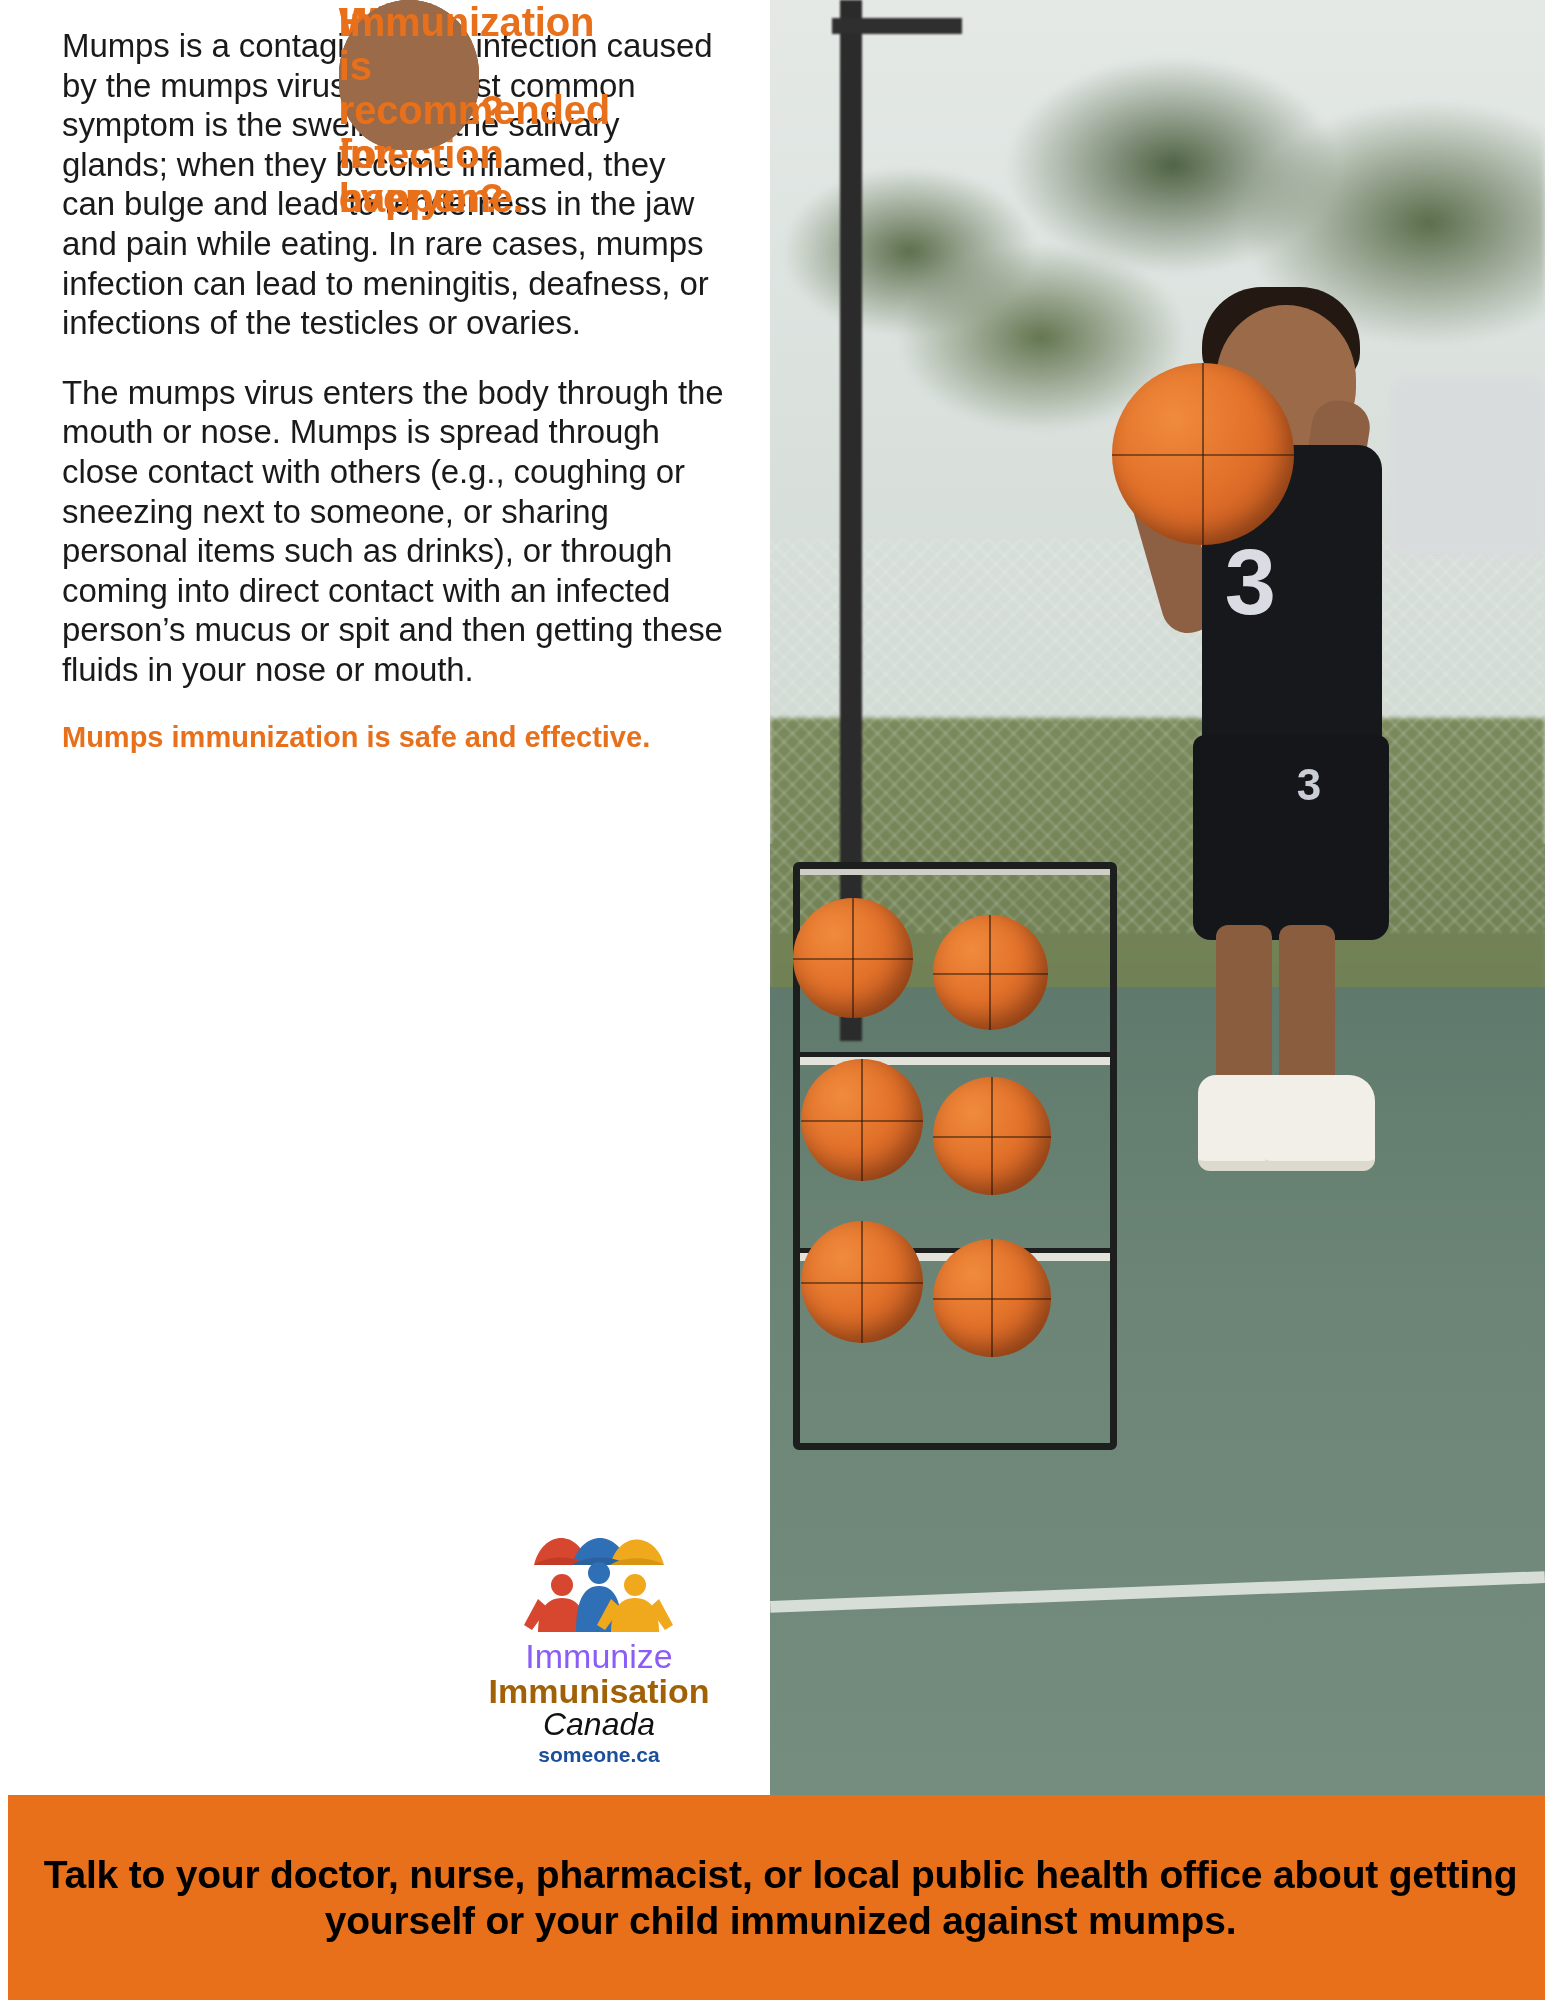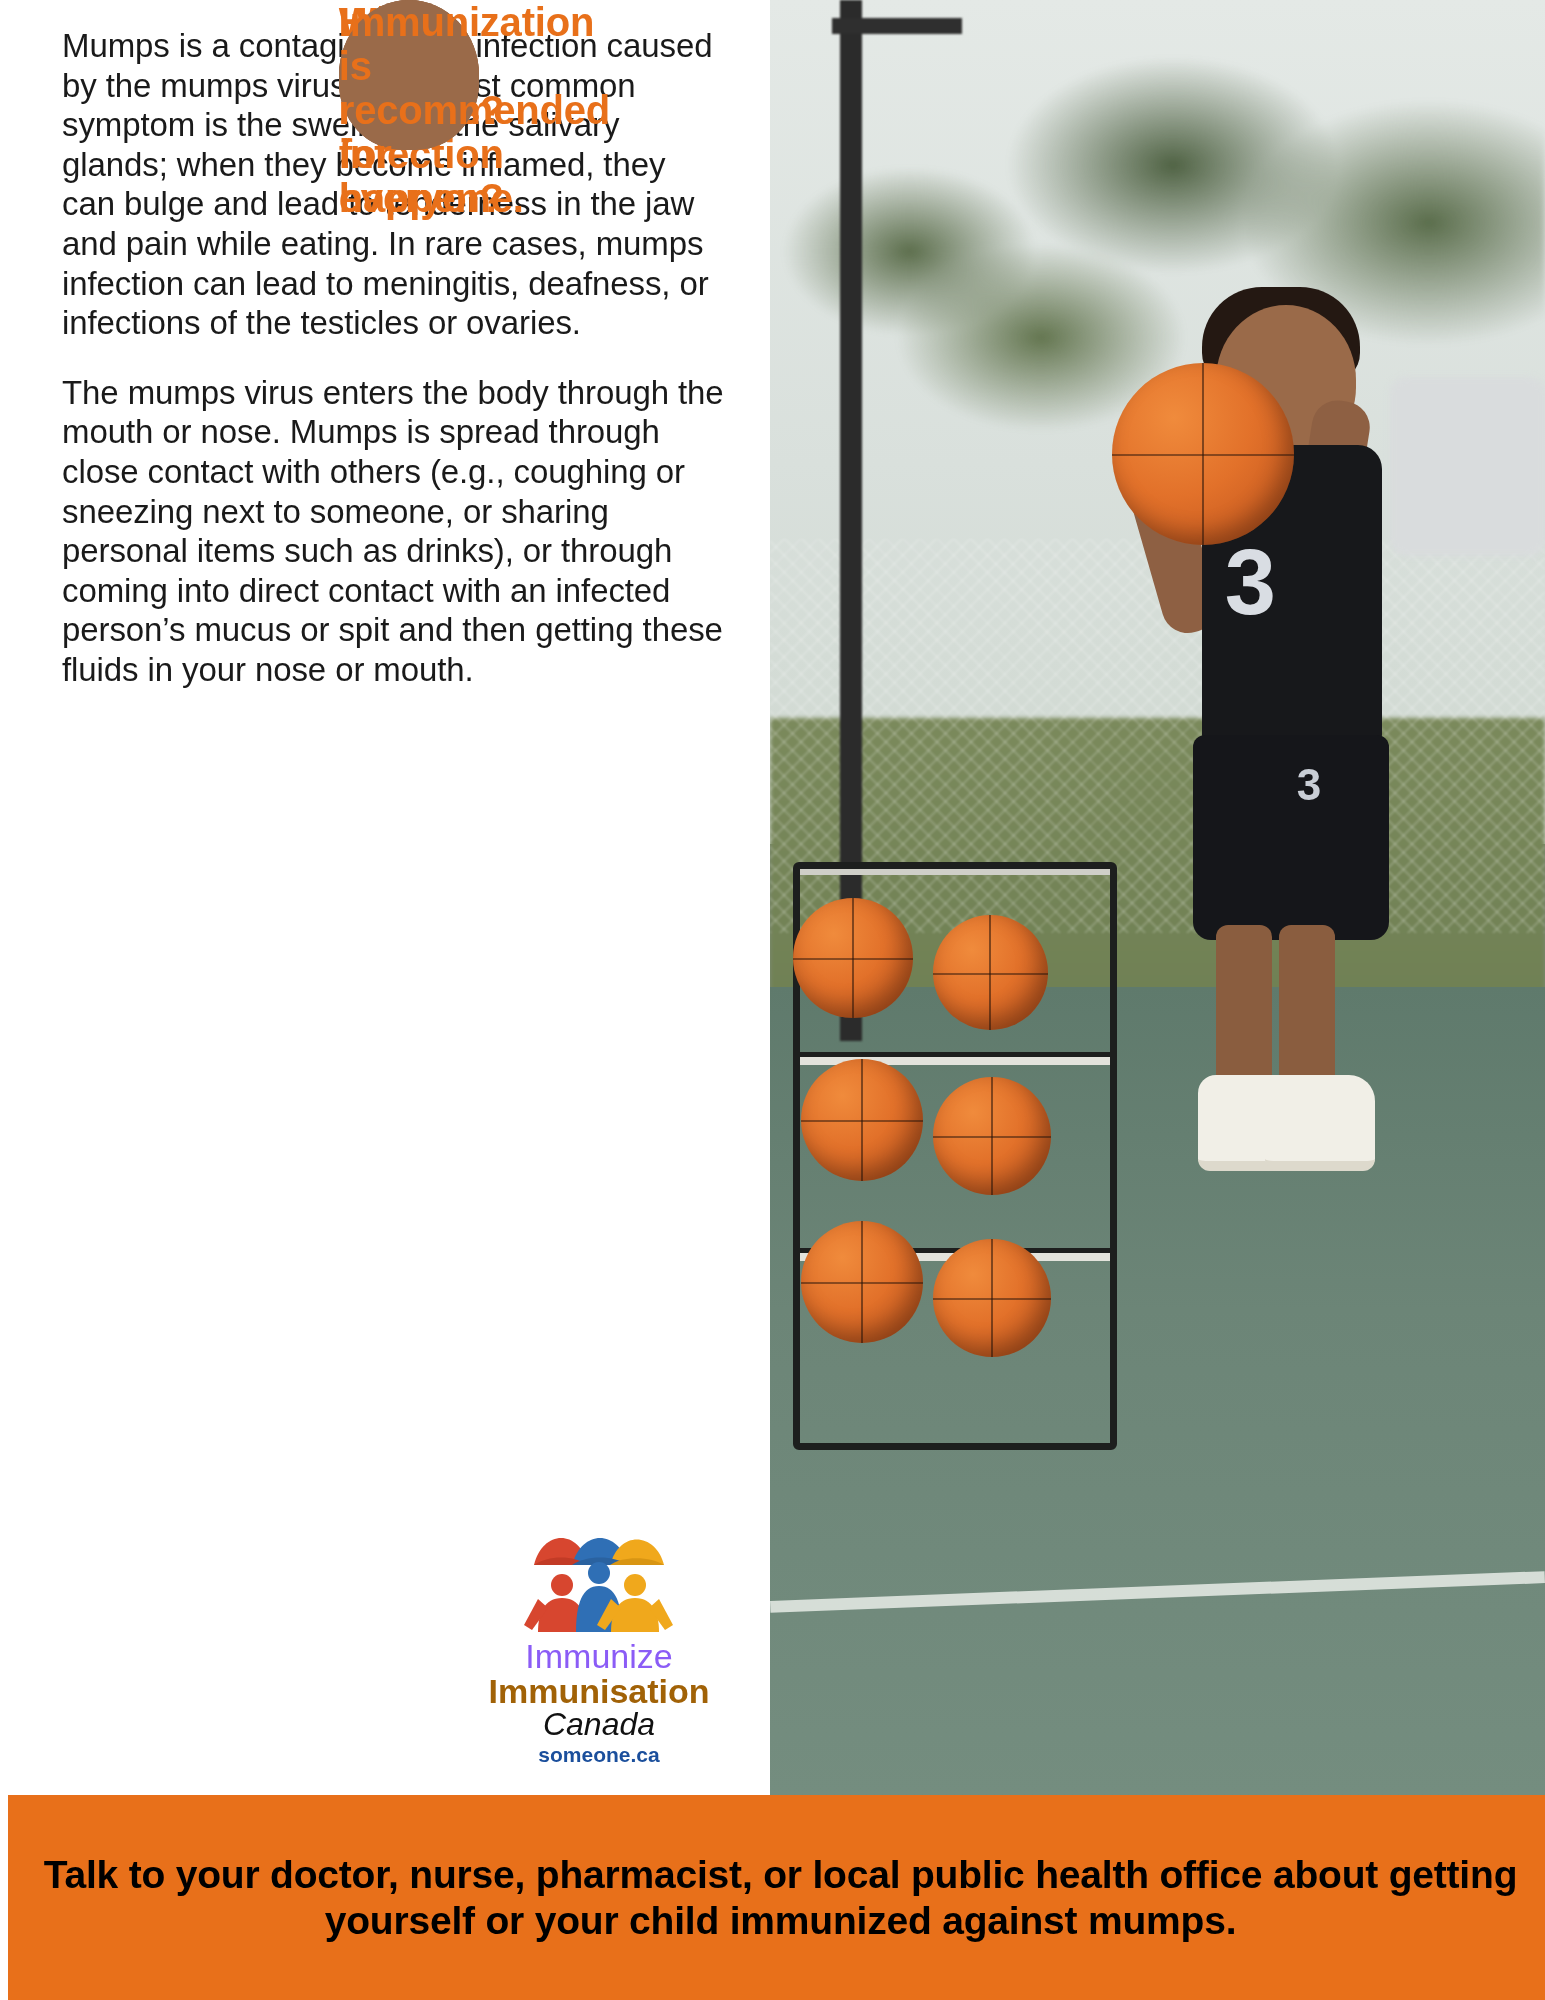--- a/index.html
+++ b/index.html
@@ -389,20 +389,21 @@
         <p class="body">Mumps is a contagious viral infection caused by the mumps virus. The most common symptom is the swelling of the salivary glands; when they become inflamed, they can bulge and lead to tenderness in the jaw and pain while eating. In rare cases, mumps infection can lead to meningitis, deafness, or infections of the testicles or ovaries.</p>
       </div>
 
       <div class="block">
         <h2 class="head">How does mumps infection happen?</h2>
         <p class="body">The mumps virus enters the body through the mouth or nose. Mumps is spread through close contact with others (e.g., coughing or sneezing next to someone, or sharing personal items such as drinks), or through coming into direct contact with an infected person’s mucus or spit and then getting these fluids in your nose or mouth.</p>
       </div>
 
       <div class="block">
         <h2 class="head">Immunization is recommended for everyone.</h2>
+        <p class="orange-bold">Mumps immunization is safe and effective.</p>
       </div>
 
       <div class="logo-wrap">
         <div class="logo-mark">
           <svg class="umbrella" viewBox="0 0 134 52" xmlns="http://www.w3.org/2000/svg" aria-hidden="true">
             <path d="M2 40 C 10 6, 46 2, 56 40 Z" fill="#d7462f"></path>
             <path d="M40 40 C 50 4, 86 4, 96 40 Z" fill="#2f6fb5"></path>
             <path d="M78 40 C 88 4, 124 8, 132 40 Z" fill="#f0a81c"></path>
             <path d="M2 40 C 16 30, 42 30, 56 40 Z" fill="#c23b26"></path>
             <path d="M40 40 C 54 30, 82 30, 96 40 Z" fill="#2a62a0"></path>

